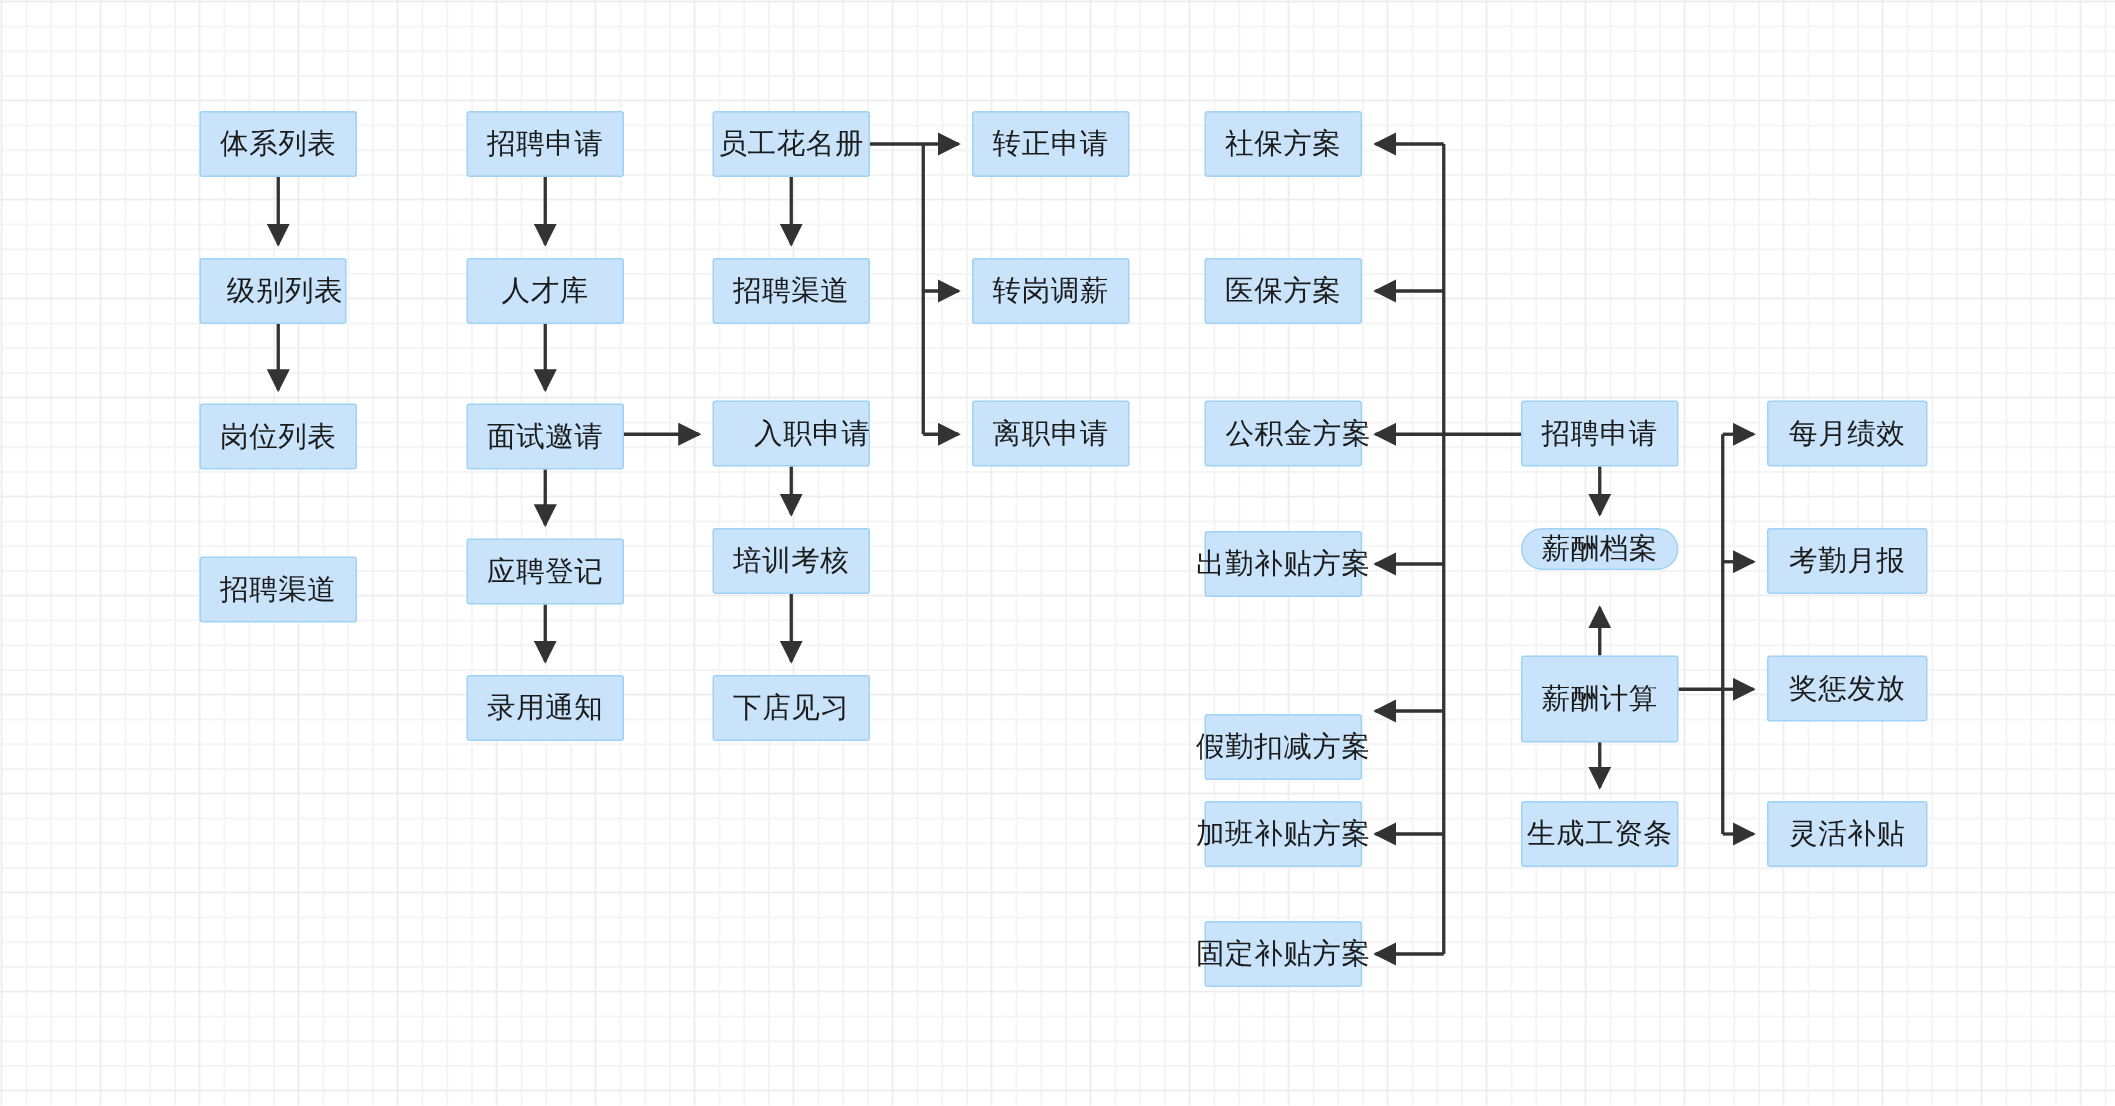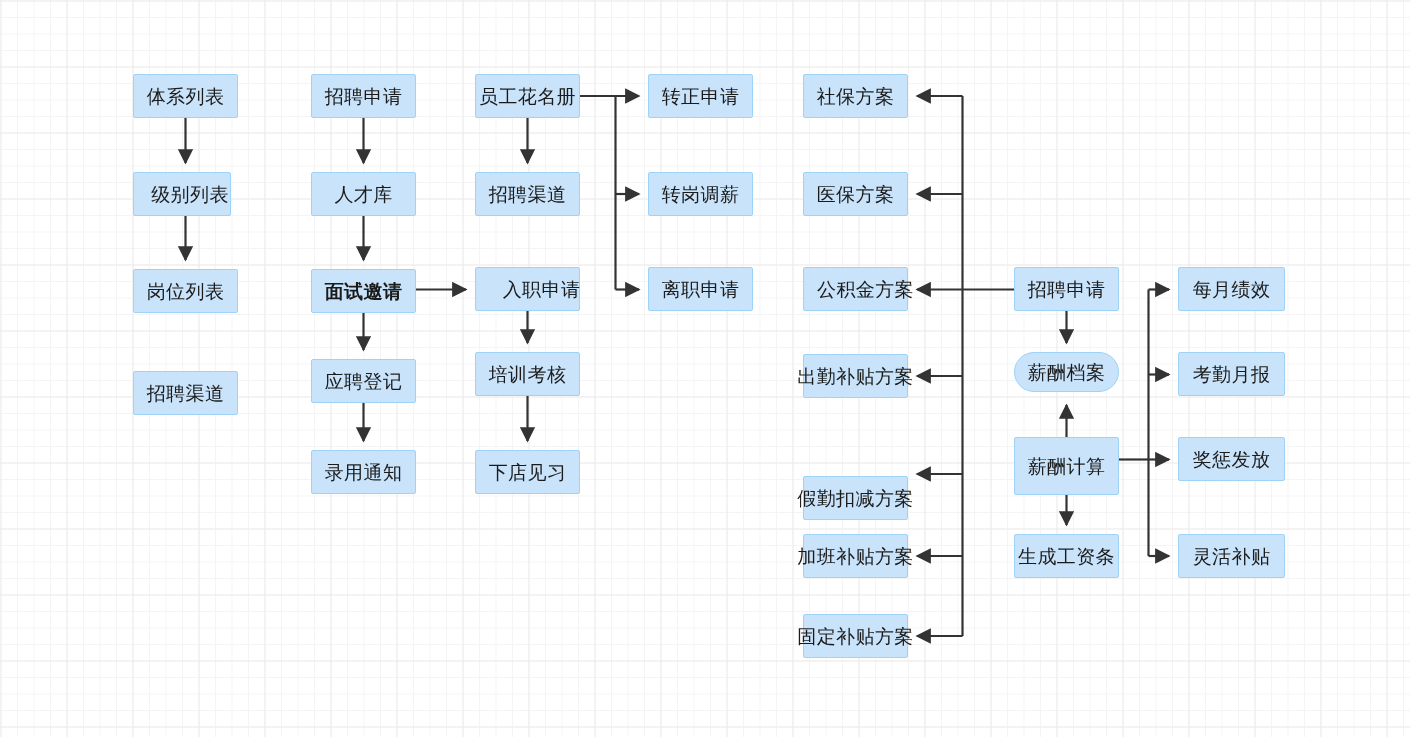--- a/index.html
+++ b/index.html
@@ -93,40 +93,40 @@
       </g>
   </svg>
 
   <div id="node-layer">
       <div class="node" style="left: 133px; top: 74px; width: 105px; height: 44px;">体系列表</div>
       <div class="node" style="left: 133px; top: 172px; width: 98px; height: 44px; padding-left: 16px;">级别列表</div>
       <div class="node" style="left: 133px; top: 269px; width: 105px; height: 44px;">岗位列表</div>
       <div class="node" style="left: 133px; top: 371px; width: 105px; height: 44px;">招聘渠道</div>
       <div class="node" style="left: 311px; top: 74px; width: 105px; height: 44px;">招聘申请</div>
       <div class="node" style="left: 311px; top: 172px; width: 105px; height: 44px;">人才库</div>
-      <div class="node" style="left: 311px; top: 269px; width: 105px; height: 44px; font-weight: bold;">面试邀请</div>
+      <div class="node" style="left: 311px; top: 269px; width: 105px; height: 44px;">面试邀请</div>
       <div class="node" style="left: 311px; top: 359px; width: 105px; height: 44px;">应聘登记</div>
       <div class="node" style="left: 311px; top: 450px; width: 105px; height: 44px;">录用通知</div>
       <div class="node" style="left: 475px; top: 74px; width: 105px; height: 44px;">员工花名册</div>
       <div class="node" style="left: 475px; top: 172px; width: 105px; height: 44px;">招聘渠道</div>
       <div class="node" style="left: 475px; top: 267px; width: 105px; height: 44px; padding-left: 28px;">入职申请</div>
       <div class="node" style="left: 475px; top: 352px; width: 105px; height: 44px;">培训考核</div>
       <div class="node" style="left: 475px; top: 450px; width: 105px; height: 44px;">下店见习</div>
       <div class="node" style="left: 648px; top: 74px; width: 105px; height: 44px;">转正申请</div>
       <div class="node" style="left: 648px; top: 172px; width: 105px; height: 44px;">转岗调薪</div>
       <div class="node" style="left: 648px; top: 267px; width: 105px; height: 44px;">离职申请</div>
       <div class="node" style="left: 803px; top: 74px; width: 105px; height: 44px;">社保方案</div>
       <div class="node" style="left: 803px; top: 172px; width: 105px; height: 44px;">医保方案</div>
       <div class="node" style="left: 803px; top: 267px; width: 105px; height: 44px; padding-left: 20px;">公积金方案</div>
       <div class="node" style="left: 803px; top: 354px; width: 105px; height: 44px;">出勤补贴方案</div>
       <div class="node" style="left: 803px; top: 452px; width: 105px; height: 44px; margin-top: 24px;">假勤扣减方案</div>
       <div class="node" style="left: 803px; top: 534px; width: 105px; height: 44px;">加班补贴方案</div>
       <div class="node" style="left: 803px; top: 614px; width: 105px; height: 44px;">固定补贴方案</div>
       <div class="node" style="left: 1014px; top: 267px; width: 105px; height: 44px;">招聘申请</div>
-      <div class="node" style="left: 1014px; top: 352px; width: 105px; height: 40px; border-radius: 20px;">薪酬档案</div>
+      <div class="node" style="left: 1014px; top: 352px; width: 105px; height: 28px; border-radius: 20px;">薪酬档案</div>
       <div class="node" style="left: 1014px; top: 437px; width: 105px; height: 58px;">薪酬计算</div>
       <div class="node" style="left: 1014px; top: 534px; width: 105px; height: 44px;">生成工资条</div>
       <div class="node" style="left: 1178px; top: 267px; width: 107px; height: 44px;">每月绩效</div>
       <div class="node" style="left: 1178px; top: 352px; width: 107px; height: 44px;">考勤月报</div>
       <div class="node" style="left: 1178px; top: 437px; width: 107px; height: 44px;">奖惩发放</div>
       <div class="node" style="left: 1178px; top: 534px; width: 107px; height: 44px;">灵活补贴</div>
     </div>
 
 </div>
 

